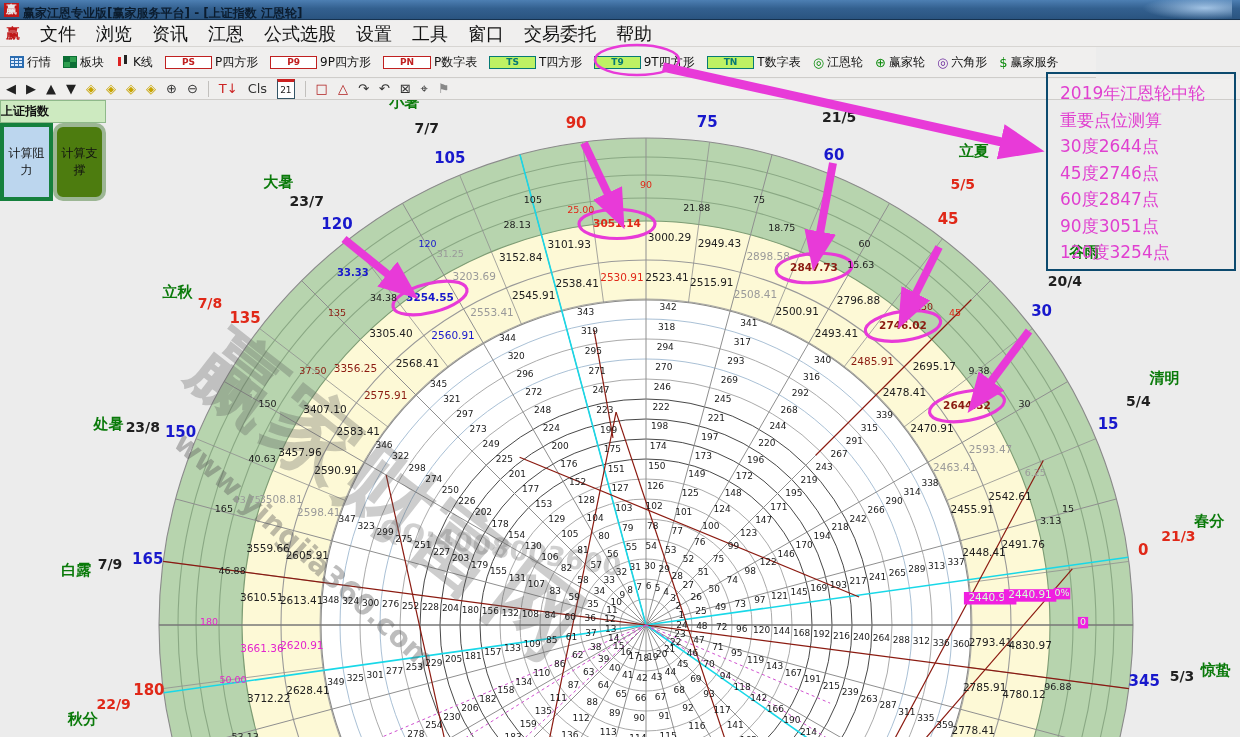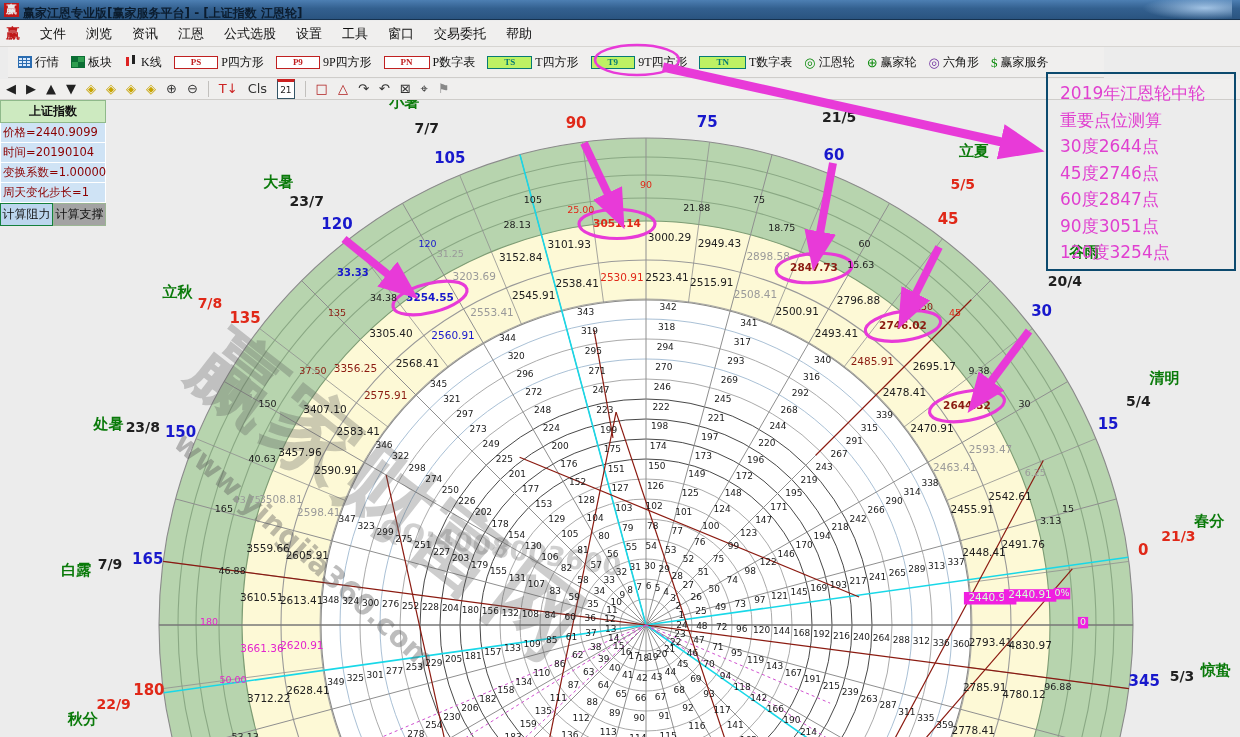--- a/index.html
+++ b/index.html
@@ -11,52 +11,52 @@
     display:flex; align-items:center; padding-left:4px; border-bottom:1px solid #16324f; }
   .titlebar .glow { position:absolute; right:8px; top:0; width:90px; height:20px;
     background:radial-gradient(ellipse at 70% 40%, rgba(190,220,250,.8), rgba(190,220,250,0) 70%); }
   .app-logo { color:#e8e8e8; background:#c01818; font-weight:bold; font-size:11px;
     padding:0 2px; margin-right:4px; line-height:14px; }
   .title-text { color:#0b1c2e; font-size:12px; font-weight:bold;margin-top:8px; }
   
   .menubar { position:absolute; left:0; top:21px; width:1240px; height:26px; background:#f0efee;
     display:flex; align-items:center; border-bottom:1px solid #d7d5d2; }
   .menu-logo { color:#c01818; font-weight:bold; font-size:14px; margin:0 10px 0 6px; }
-  .menu-item { font-size:13px; color:#111; padding:3px 10px; cursor:default;font-family:Liberation Mono, monospace; }
+  .menu-item { font-size:18px; color:#111; padding:3px 10px; cursor:default;font-family:Liberation Mono, monospace; }
   
-  .toolbar { position:absolute; left:8px; top:47px; width:1096px; height:31px; background:#f0efee;
-    display:flex; align-items:center; border-bottom:1px solid #cfcdca; padding-left:4px;font-family:Liberation Serif, serif; }
+  .toolbar { position:absolute; left:0; top:47px; width:1096px; height:31px; background:#f0efee;
+    display:flex; align-items:center; border-bottom:1px solid #cfcdca; padding-left:4px; }
   .tb-item { display:flex; align-items:center; gap:3px; font-size:12px; color:#111; padding:2px 6px; }
   .badge { font-size:9px; font-weight:bold; border:1px solid; padding:0 16px; line-height:11px; }
   .badge.red { color:#c02020; border-color:#c02020; background:#fff; }
   .badge.teal { color:#067a74; border-color:#067a74; background:#bef264; }
   .glyph { font-size:13px; line-height:13px; }
   .icon-grid { width:14px; height:12px; border:1px solid #2b6cb0;
     background:linear-gradient(#2b6cb0 1px,transparent 1px) 0 3px/14px 3px,
                linear-gradient(90deg,#2b6cb0 1px,transparent 1px) 3px 0/4px 12px,#dceafc; }
   .icon-blocks { width:14px; height:12px;
     background:conic-gradient(#2e9e4f 25%,#0b6e34 0 50%,#2e9e4f 0 75%,#0b6e34 0); border:1px solid #0b6e34; }
   .icon-candle { position:relative; width:14px; height:14px; }
   .icon-candle::before { content:""; position:absolute; left:2px; top:2px; width:3px; height:9px; background:#d22; }
   .icon-candle::after { content:""; position:absolute; left:8px; top:0; width:3px; height:9px; background:#222; }
   .toolbar2 { position:absolute; left:0; top:79px; width:1240px; height:21px; background:#f0efee;
     display:flex; align-items:center; border-bottom:1px solid #cfcdca; padding-left:6px; gap:10px; }
   .tb2-item { font-size:13px; color:#222; line-height:16px; }
   .tb2-sep { width:1px; height:16px; background:#c2c0bd; }
   .cal { font-size:9px; border:1px solid #356; border-top:3px solid #c22; padding:0 2px; background:#fff; }
   
   .panel { position:absolute; left:0; top:100px; width:106px; z-index:3; font-size:12px; }
-  .panel-header { background:#cdeac0; border:1px solid #8fb98a; text-align:center; padding:2px 0;
+  .panel-header { background:#cdeac0; border:1px solid #8fb98a; padding:2px 0;
     color:#111; font-weight:bold; }
   .panel-row { background:#cfe3f5; border:1px solid #ffffff; border-top:none; color:#8b0000;
     padding:2px 1px 2px 2px; white-space:nowrap; font-size:11.5px; }
   .panel-buttons { display:flex; }
-  .panel-btn { flex:1; text-align:center; font-size:12px; padding:2px 0; border:1px solid #15803d;
+  .panel-btn { flex:1; text-align:center; font-size:12px; padding:18px 0; border:4px solid #15803d;
     background:#bcd6ee; color:#111; cursor:default; }
-  .panel-btn.green { background:#a3a3a3; border-color:#9cb694; }
+  .panel-btn.green { background:#4d7c0f; border-color:#9cb694;border-radius:10px; }
   
   #wheel-svg { position:absolute; left:0; top:100px; z-index:1; }
   #overlay-svg { position:absolute; left:0; top:0; z-index:6; pointer-events:none; }
   
   .anno-box { position:absolute; left:1046px; top:72px; width:190px; height:199px; z-index:5;
     border:2px solid #0c4a6e; padding:6px 4px 0 12px; }
   .anno-line { color:#e040d0; font-size:17px; line-height:26.5px; white-space:nowrap; }
 </style>
 </head>
 <body>
@@ -157,26 +157,20 @@
     <span class="tb2-item" style="color: rgb(176, 32, 32);">△</span>
     <span class="tb2-item" style="color: rgb(51, 51, 51);">↷</span>
     <span class="tb2-item" style="color: rgb(51, 51, 51);">↶</span>
     <span class="tb2-item" style="color: rgb(51, 51, 51);">⊠</span>
     <span class="tb2-item" style="color: rgb(51, 51, 51);">⌖</span>
     <span class="tb2-item" style="color: rgb(136, 136, 136);">⚑</span>
   </div>
 
 <div class="panel">
   <div class="panel-header">上证指数</div>
-  <div id="panel-rows">
-      <div class="panel-row">价格=2440.9099</div>
-      <div class="panel-row">时间=20190104</div>
-      <div class="panel-row">变换系数=1.00000</div>
-      <div class="panel-row">周天变化步长=1</div>
-    </div>
   <div class="panel-buttons" id="panel-buttons">
       <div class="panel-btn">计算阻力</div>
       <div class="panel-btn green">计算支撑</div>
     </div>
 </div>
 
 <svg id="wheel-svg" width="1240" height="637">
     <circle cx="646" cy="525" r="487" fill="#b7d4ae"></circle>
     <circle cx="646" cy="525" r="404" fill="#fdf9d6"></circle>
     <circle cx="646" cy="525" r="325" fill="#ffffff"></circle>

